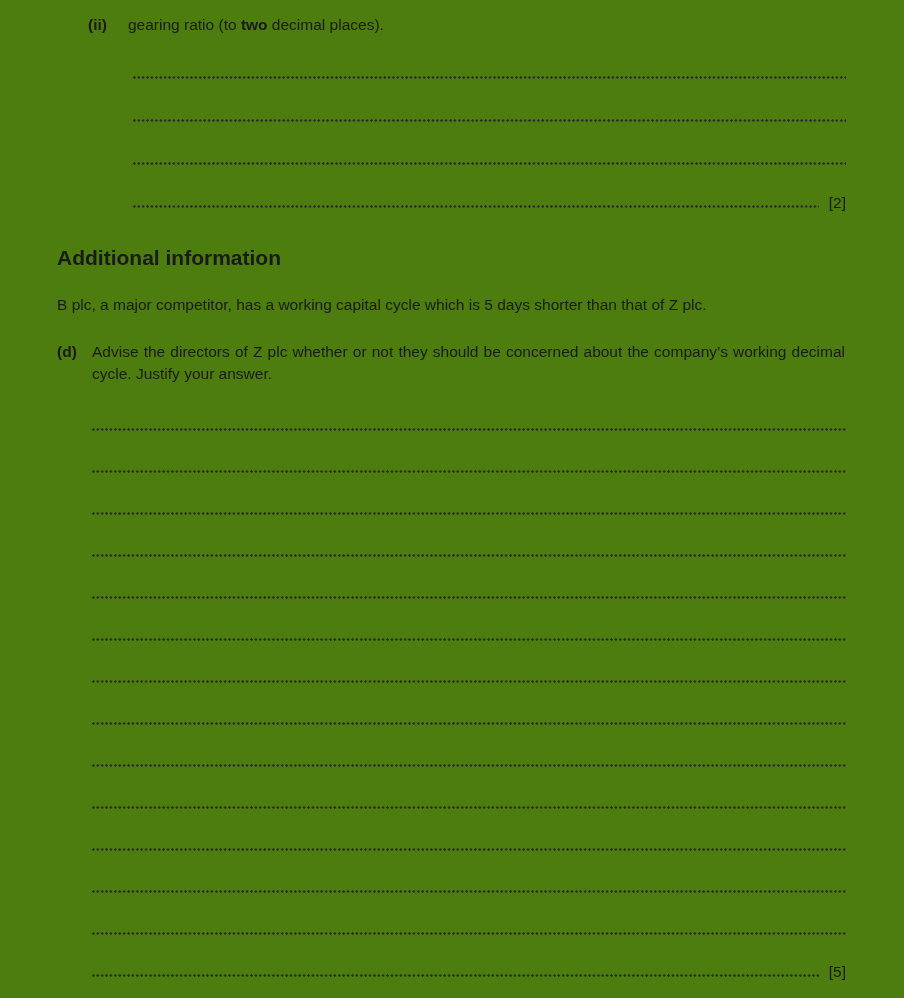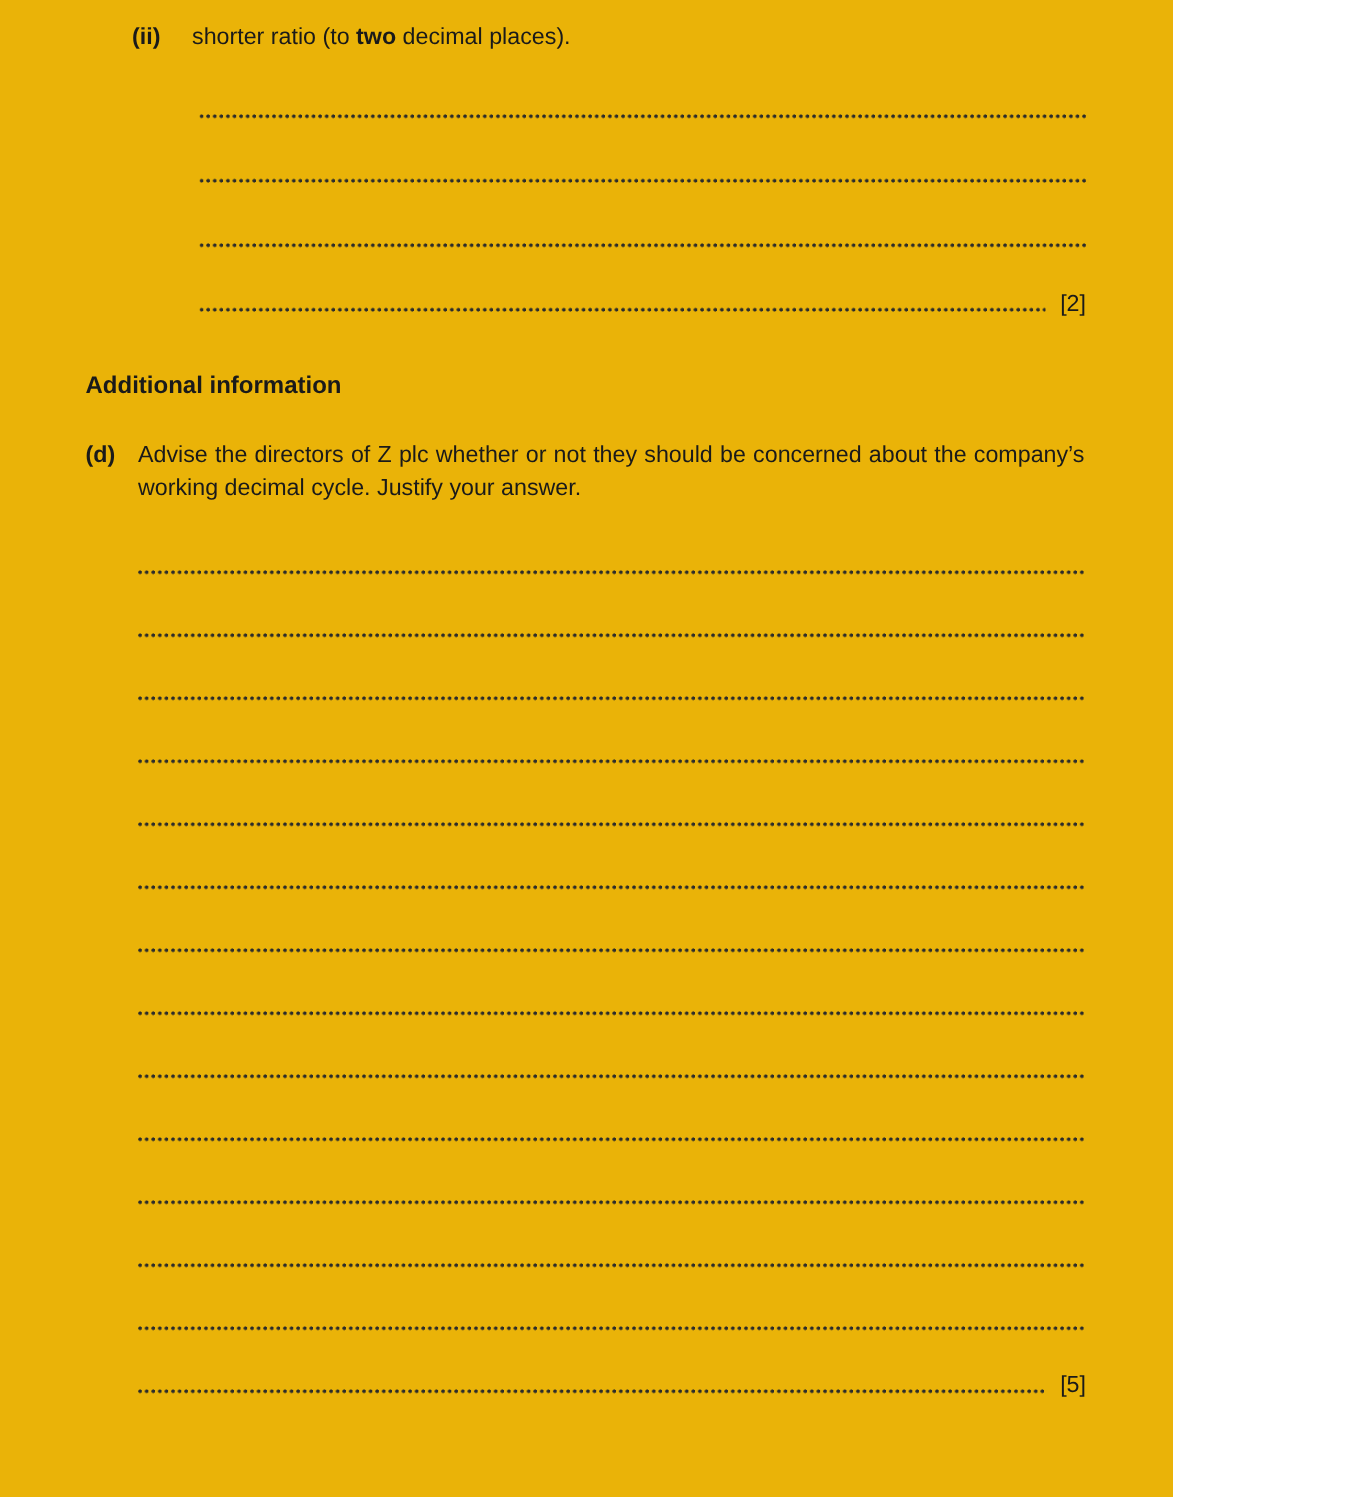--- a/index.html
+++ b/index.html
@@ -1,37 +1,37 @@
 <!DOCTYPE html>
 <html><head>
 <meta charset="utf-8">
 <style>
   * { box-sizing: border-box; }
   html, body { margin: 0; padding: 0; background: #ffffff; }
   .page {
-    width: 782px;
+    width: 904px;
     min-height: 998px;
-    background: #eab308;
+    background: #4d7c0f;
     font-family: "Liberation Sans", "DejaVu Sans", sans-serif;
     font-size: 15.5px;
     color: #1a1a1a;
     padding-top: 14px;
     position: relative;
     overflow: hidden;
   }
 
   .q-row { display: flex; line-height: 22px; }
   .q-label { font-weight: bold; flex-shrink: 0; }
 
   .row-ii { margin: 0 58px 0 88px; }
   .row-ii .q-label { width: 40px; }
 
   .heading-add-info {
     margin: 40px 58px 0 57px;
-    font-size: 16px;
+    font-size: 21px;
     font-weight: bold;
     line-height: 20px;
   }
 
   .para {
     margin: 26px 58px 0 57px;
     line-height: 22px;
   }
 
   .row-d { margin: 25px 59px 0 57px; }
@@ -65,41 +65,42 @@
     color: #1a1a1a;
   }
 </style>
 </head>
 <body>
 
 <div class="page">
 
   <div class="q-row row-ii">
     <span class="q-label">(ii)</span>
-    <span class="q-text"><span>shorter ratio (to </span><b>two</b><span> decimal places).</span></span>
+    <span class="q-text"><span>gearing ratio (to </span><b>two</b><span> decimal places).</span></span>
   </div>
 
   <div class="answer-block block-ii">
       <div class="answer-line-row">
         <div class="dotted-line"></div>
       </div>
       <div class="answer-line-row">
         <div class="dotted-line"></div>
       </div>
       <div class="answer-line-row">
         <div class="dotted-line"></div>
       </div>
       <div class="answer-line-row">
         <div class="dotted-line"></div>
         <span class="mark">[2]</span>
       </div>
     </div>
 
   <div class="heading-add-info">Additional information</div>
 
+  <p class="para">B plc, a major competitor, has a working capital cycle which is 5 days shorter than that of Z plc.</p>
 
   <div class="q-row row-d">
     <span class="q-label">(d)</span>
     <span class="q-text">Advise the directors of Z plc whether or not they should be concerned about the company’s working decimal cycle. Justify your answer.</span>
   </div>
 
   <div class="answer-block block-d">
       <div class="answer-line-row">
         <div class="dotted-line"></div>
       </div>

